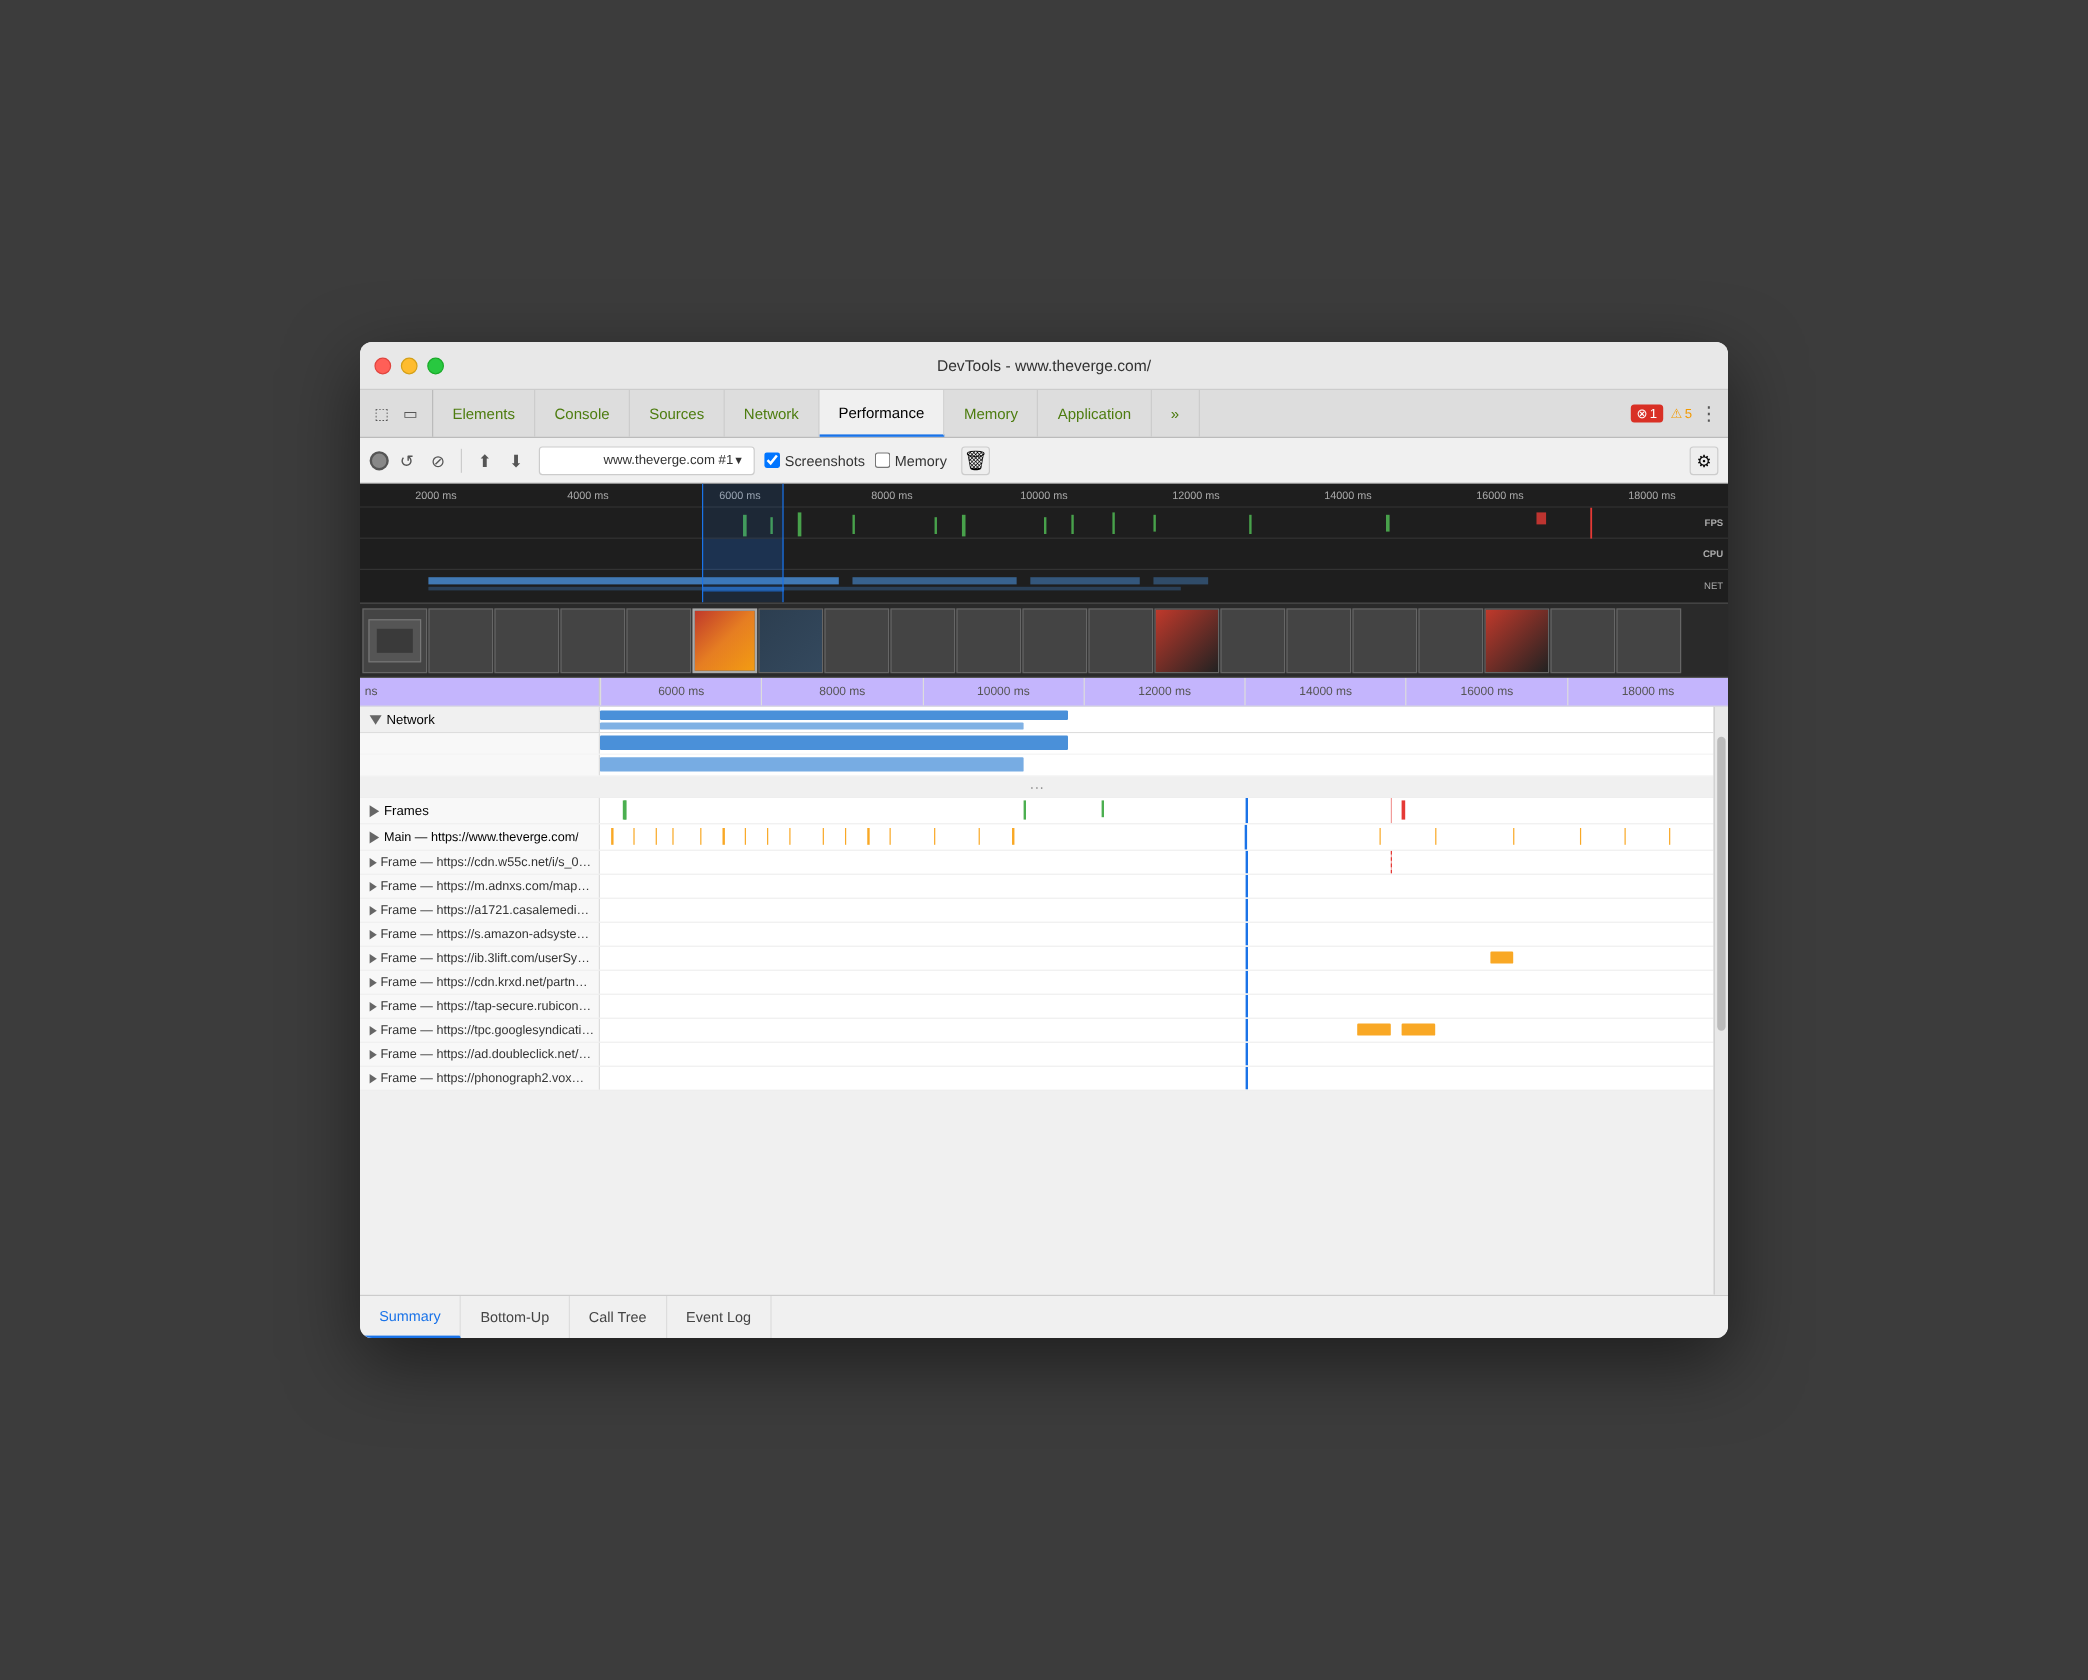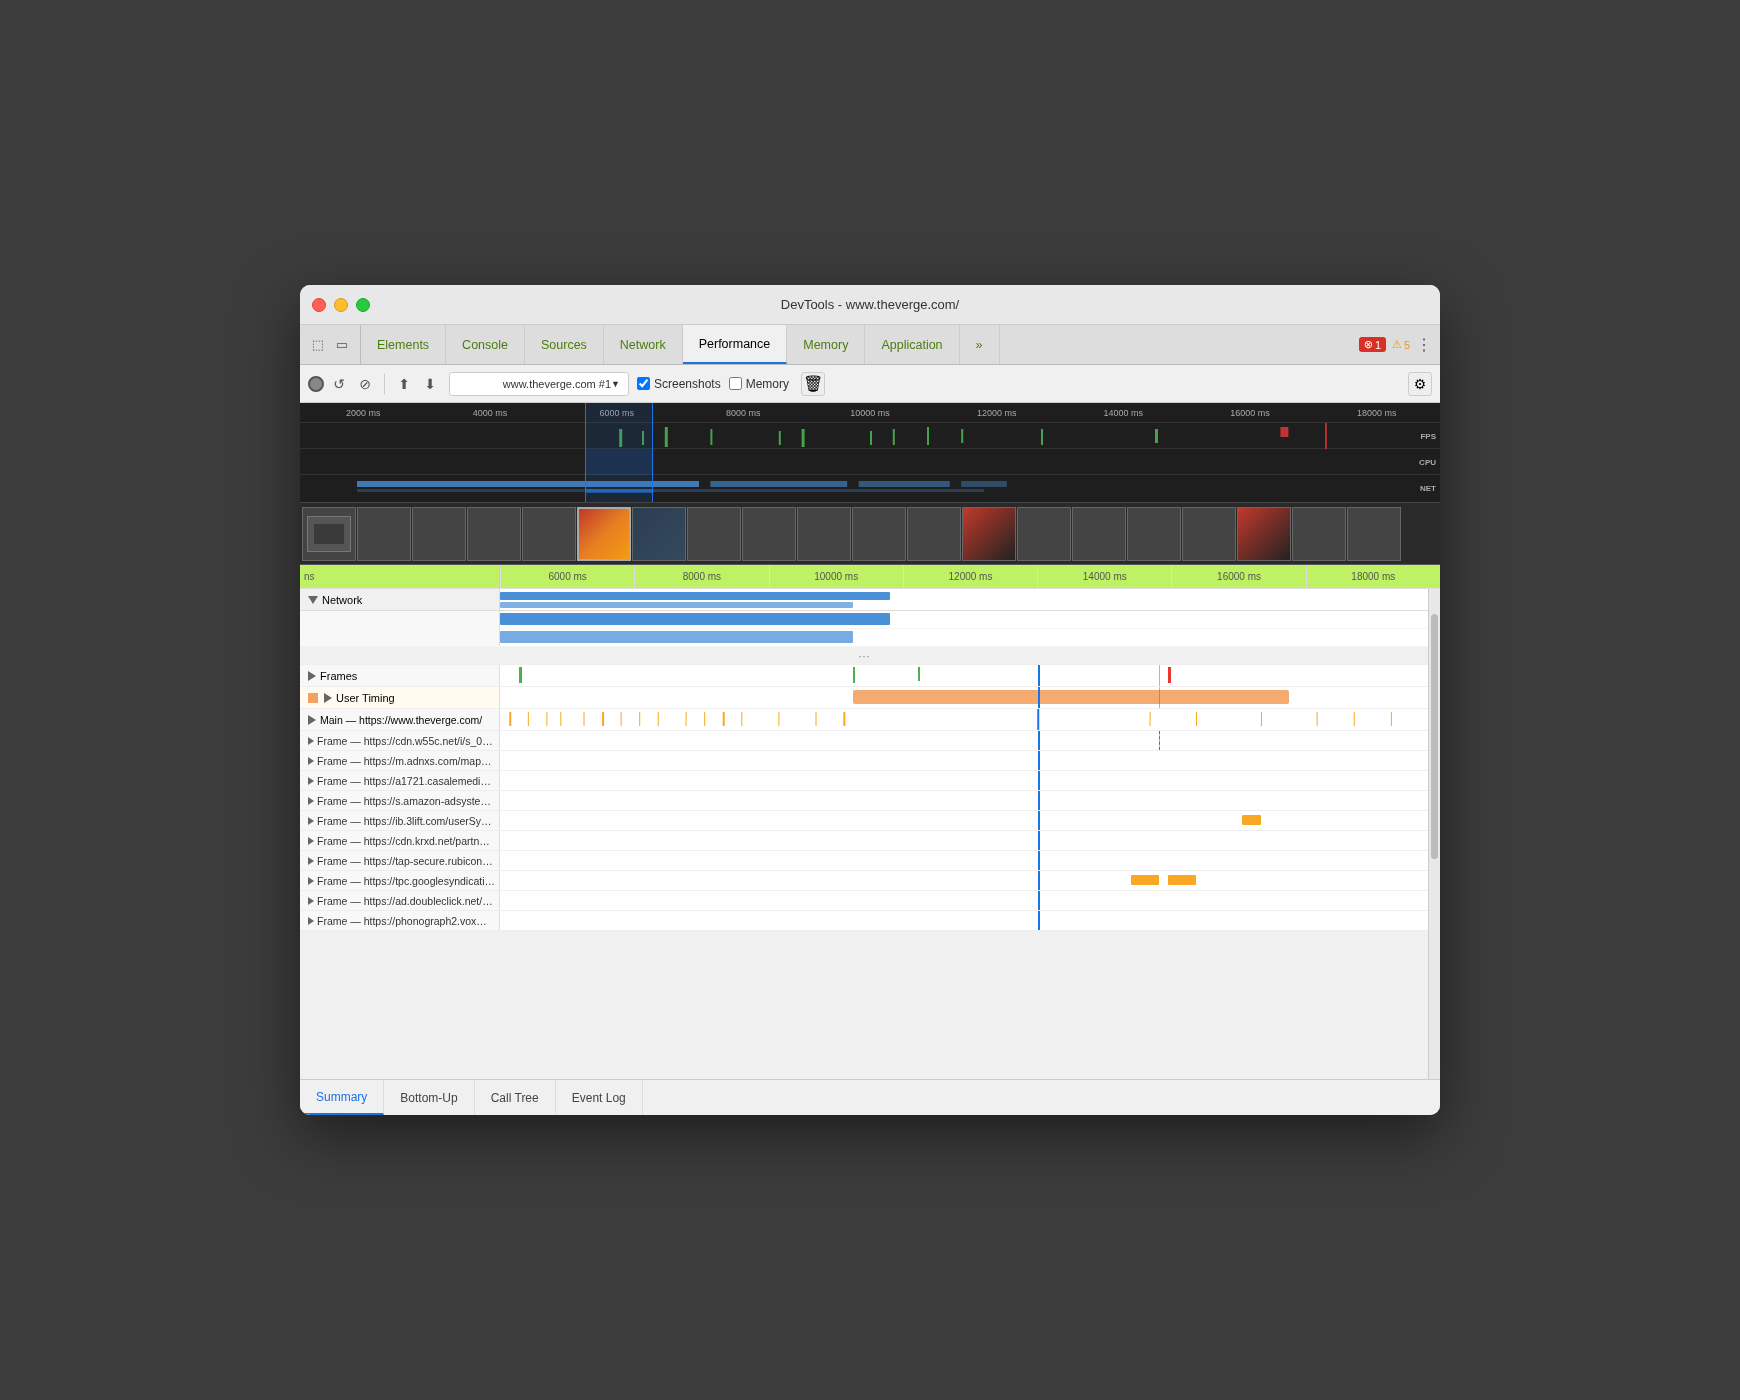--- a/index.html
+++ b/index.html
@@ -382,21 +382,21 @@
     <div style="height:25px;position:relative;">
       <svg width="100%" height="25" style="position:absolute;top:0;left:0;">
         <rect x="5%" y="6" width="30%" height="6" fill="#4a90d9" opacity="0.8"></rect>
         <rect x="36%" y="6" width="12%" height="6" fill="#4a90d9" opacity="0.6"></rect>
         <rect x="49%" y="6" width="8%" height="6" fill="#4a90d9" opacity="0.5"></rect>
         <rect x="58%" y="6" width="4%" height="6" fill="#4a90d9" opacity="0.4"></rect>
 
         <rect x="25%" y="14" width="6%" height="4" fill="#1a73e8" opacity="0.6"></rect>
         <rect x="5%" y="14" width="55%" height="3" fill="#4a90d9" opacity="0.3"></rect>
       </svg>
-      <div style="position:absolute;right:4px;top:50%;transform:translateY(-50%);font-size:8px;color:#aaa;font-weight:bold;margin-left:48px;">NET</div>
+      <div style="position:absolute;right:4px;top:50%;transform:translateY(-50%);font-size:8px;color:#aaa;font-weight:normal;margin-left:48px;">NET</div>
     </div>
 
     <div style="position:absolute;top:0;bottom:0;left:25%;width:6%;background:rgba(26,115,232,0.12);border-left:1px solid #1a73e8;border-right:1px solid #1a73e8;pointer-events:none;"></div>
   </div>
 
   <div style="background:#2a2a2a;height:62px;display:flex;align-items:center;overflow:hidden;border-bottom:1px solid #555;position:relative;">
 
     <div style="display:flex;gap:1px;padding-left:2px;">
 
       <div style="width:54px;height:54px;background:#444;border:1px solid #666;flex-shrink:0;display:flex;align-items:center;justify-content:center;">
@@ -420,21 +420,21 @@
       <div style="width:54px;height:54px;background:#444;border:1px solid #666;flex-shrink:0;"></div>
       <div style="width:54px;height:54px;background:#444;border:1px solid #666;flex-shrink:0;"></div>
       <div style="width:54px;height:54px;background:#444;border:1px solid #666;flex-shrink:0;"></div>
       <div style="width:54px;height:54px;background:#444;border:1px solid #666;flex-shrink:0;"></div>
       <div style="width:54px;height:54px;background:linear-gradient(135deg,#c0392b,#222);border:1px solid #666;flex-shrink:0;"></div>
       <div style="width:54px;height:54px;background:#444;border:1px solid #666;flex-shrink:0;"></div>
       <div style="width:54px;height:54px;background:#444;border:1px solid #666;flex-shrink:0;"></div>
     </div>
   </div>
 
-  <div style="background:#bef264;height:24px;display:flex;align-items:center;border-bottom:1px solid #ddd;font-size:10px;color:#555;overflow:hidden;position:relative;">
+  <div style="background:#c4b5fd;height:24px;display:flex;align-items:center;border-bottom:1px solid #ddd;font-size:10px;color:#555;overflow:hidden;position:relative;">
     <div style="width:200px;min-width:200px;border-right:1px solid #ccc;height:100%;display:flex;align-items:center;padding-left:4px;font-size:10px;">ns</div>
     <div style="flex:1;display:flex;height:100%;">
       <div style="flex:1;border-left:1px solid #ddd;display:flex;align-items:center;justify-content:center;font-size:10px;">6000 ms</div>
       <div style="flex:1;border-left:1px solid #ddd;display:flex;align-items:center;justify-content:center;font-size:10px;">8000 ms</div>
       <div style="flex:1;border-left:1px solid #ddd;display:flex;align-items:center;justify-content:center;font-size:10px;">10000 ms</div>
       <div style="flex:1;border-left:1px solid #ddd;display:flex;align-items:center;justify-content:center;font-size:10px;">12000 ms</div>
       <div style="flex:1;border-left:1px solid #ddd;display:flex;align-items:center;justify-content:center;font-size:10px;">14000 ms</div>
       <div style="flex:1;border-left:1px solid #ddd;display:flex;align-items:center;justify-content:center;font-size:10px;">16000 ms</div>
       <div style="flex:1;border-left:1px solid #ddd;display:flex;align-items:center;justify-content:center;font-size:10px;">18000 ms</div>
     </div>
@@ -486,35 +486,20 @@
 
           <div style="position:absolute;left:72%;top:2px;width:3px;height:16px;background:#e53935;"></div>
 
           <div style="position:absolute;left:58%;top:0;bottom:0;width:2px;background:#1a73e8;"></div>
 
           <div style="position:absolute;left:71%;top:0;bottom:0;width:1px;background:#e53935;opacity:0.5;"></div>
         </div>
       </div>
 
 
-      <div class="section-row" style="background:#fffbf0;">
-        <div class="section-row-label" style="background:#fffbf0;">
-          <div style="width:10px;height:10px;background:#f4a261;margin-right:2px;"></div>
-          <div class="triangle-right"></div>
-          <span>User Timing</span>
-        </div>
-        <div class="section-row-content">
-
-          <div style="position:absolute;left:38%;top:3px;width:47%;height:14px;background:#f4a261;border-radius:2px;opacity:0.9;"></div>
-
-          <div style="position:absolute;left:58%;top:0;bottom:0;width:2px;background:#1a73e8;"></div>
-
-          <div style="position:absolute;left:71%;top:0;bottom:0;width:1px;background:#e53935;opacity:0.5;border-left:1px dashed #e53935;"></div>
-        </div>
-      </div>
 
       <div class="section-row">
         <div class="section-row-label">
           <div class="triangle-right"></div>
           <span style="font-size:10.5px;overflow:hidden;text-overflow:ellipsis;white-space:nowrap;">Main — https://www.theverge.com/</span>
         </div>
         <div class="section-row-content">
           
           <svg width="100%" height="22">
             <rect x="1%" y="3" width="2px" height="14" fill="#f9a825"></rect>

